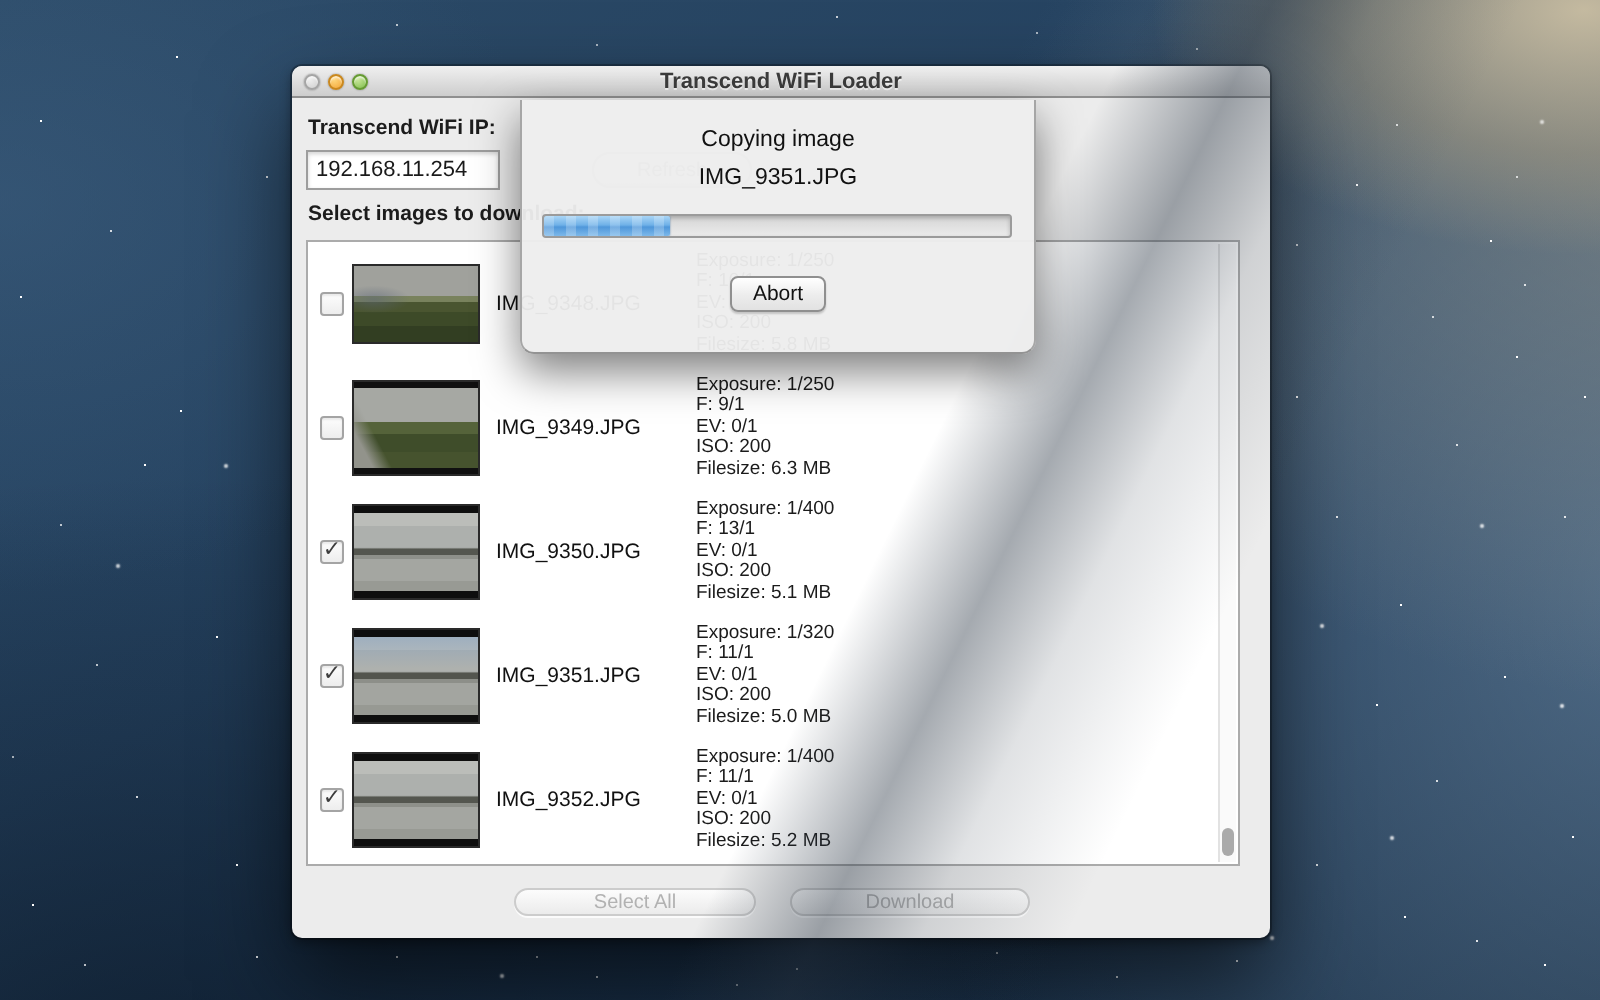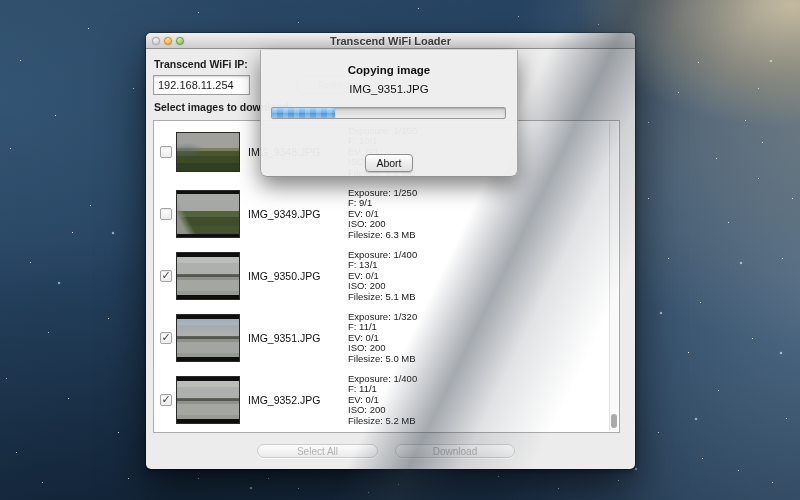--- a/index.html
+++ b/index.html
@@ -137,37 +137,37 @@
 
   
   .sheet{
     position:absolute; left:114px; top:17px; width:258px; height:127px; z-index:30;
     background:rgba(237,237,237,.955);
     border-left:1px solid #a6a6a6; border-right:1px solid #a6a6a6; border-bottom:1px solid #939393;
     border-radius:0 0 7px 7px;
     box-shadow:0 9px 22px rgba(0,0,0,.5);
   }
   .sheet-title{ position:absolute; top:14px; left:0; right:0; text-align:center;
-                font-size:11.5px; font-weight:bold; color:#111; }
+                font-size:11.5px; font-weight:normal; color:#111; }
   .sheet-file { position:absolute; top:33px; left:0; right:0; text-align:center;
                 font-size:11.5px; color:#111; }
   .progress{
     position:absolute; left:10px; right:11px; top:57px; height:12px;
     background:linear-gradient(#d4d4d4,#ececec); border:1px solid #9b9b9b; border-radius:2px;
     box-shadow:inset 0 1px 2px rgba(0,0,0,.22); overflow:hidden;
   }
   .fill{
     height:100%; width:0; border-radius:1px;
     background:
       repeating-linear-gradient(90deg, rgba(255,255,255,.22) 0 5px, transparent 5px 11px),
       linear-gradient(#a9d5f6 0%, #6fb1e8 45%, #4f97da 55%, #7cb8ea 100%);
     box-shadow:0 0 1px rgba(30,90,150,.7);
   }
   .abort{
-    position:absolute; left:50%; top:104px; transform:translateX(-50%);
+    position:absolute; left:50%; top:88px; transform:translateX(-50%);
     width:48px; height:18px; border-radius:4px;
     border:1px solid #8f8f8f; background:linear-gradient(#ffffff,#ececec 55%,#e2e2e2);
     font-size:10.5px; color:#111; font-family:inherit;
     box-shadow:0 1px 1px rgba(0,0,0,.18);
   }
 </style>
 </head>
 <body>
 
 <div class="desktop">

